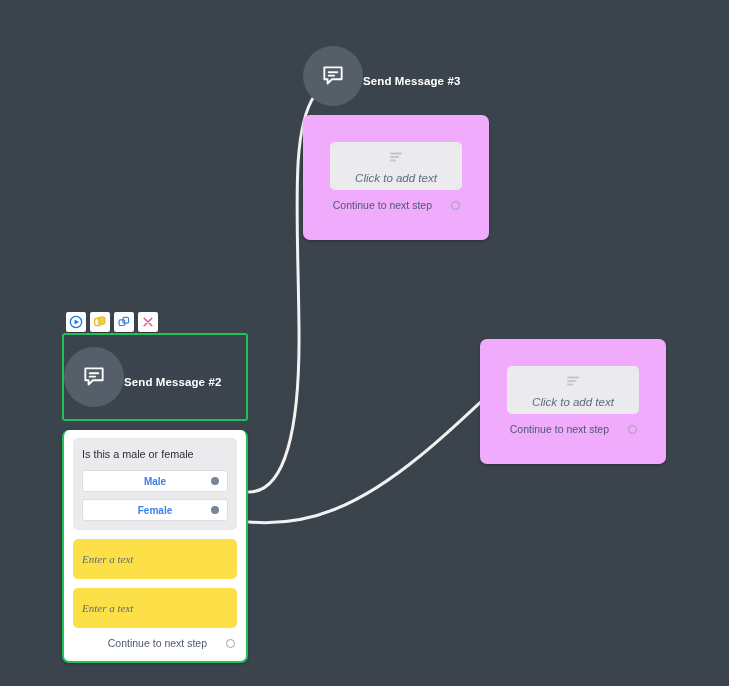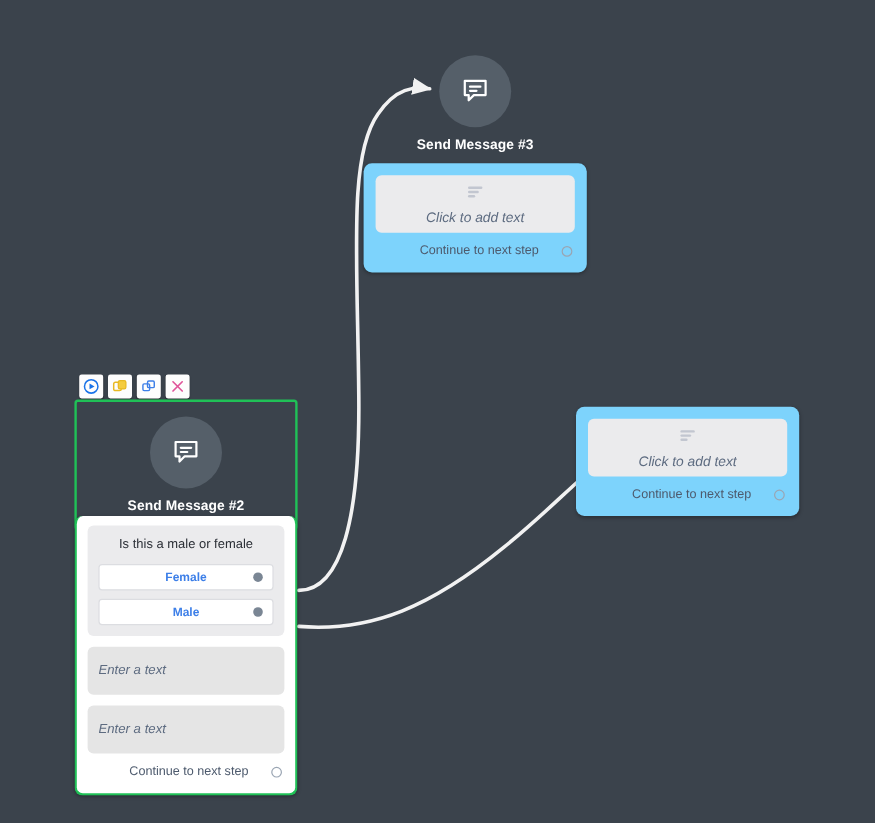--- a/index.html
+++ b/index.html
@@ -11,39 +11,39 @@
     overflow: hidden;
     position: relative;
   }
   #canvas { position: absolute; inset: 0; }
 
   
   .edges { position: absolute; left: 0; top: 0; width: 729px; height: 686px; pointer-events: none; }
 
   
   .node { position: absolute; }
-  .node-head { display: flex; flex-direction: column; align-items: center; }
+  .node-head { display: flex; flex-direction: row; align-items: center; }
   .node-circle {
     width: 60px; height: 60px; border-radius: 50%;
     background: #555f69;
     display: flex; align-items: center; justify-content: center;
   }
   .node-title {
     margin-top: 9px;
     color: #ffffff;
     font-size: 11.5px;
     font-weight: bold;
     letter-spacing: .1px;
     white-space: nowrap;
   }
   .card {
-    background: #7dd3fc;
+    background: #f0abfc;
     border-radius: 7px;
     box-shadow: 0 1px 3px rgba(0,0,0,.28);
-    padding: 10px;
+    padding: 27px;
   }
   .panel {
     background: #ebebed;
     border-radius: 5px;
     display: flex; flex-direction: column;
     align-items: center; justify-content: center;
   }
   .panel .lines-icon { margin-bottom: 5px; }
   .placeholder {
     font-style: italic;
@@ -90,41 +90,41 @@
   .q-inner {
     background: #ffffff;
     border-radius: 7px;
     border-left: 2px solid #20c157;
     border-right: 2px solid #20c157;
     border-bottom: 2px solid #20c157;
     box-shadow: 0 1px 3px rgba(0,0,0,.28);
     padding: 8px 9px 10px 9px;
   }
   .q-block { background: #ebebed; border-radius: 5px; padding: 10px 9px 9px 9px; }
-  .q-text { font-size: 10.8px; color: #2b2f36; margin-bottom: 10px; text-align: center; }
+  .q-text { font-size: 10.8px; color: #2b2f36; margin-bottom: 10px; }
   .choice {
     background: #ffffff;
     border: 1px solid #dcdde1;
     border-radius: 3px;
     height: 22px;
     display: flex; align-items: center; justify-content: center;
     position: relative;
     margin-bottom: 7px;
     cursor: pointer;
   }
   .choice:last-child { margin-bottom: 0; }
   .choice-label { font-size: 10px; color: #3d7fe8; font-weight: bold; }
   .choice-dot {
     position: absolute; right: 8px; top: 50%; transform: translateY(-50%);
     width: 8px; height: 8px; border-radius: 50%; background: #7a8694;
   }
   .textbox {
-    background: #e5e5e5; border-radius: 5px;
+    background: #fde047; border-radius: 5px;
     height: 40px; margin-top: 9px;
-    display: flex; align-items: center; padding-left: 9px;
+    display: flex; align-items: center; padding-left: 9px; font-family: Liberation Serif, serif;
   }
   .textbox .placeholder { font-size: 11px; }
 
   
   #node3 { left: 303px; top: 46px; width: 186px; }
   #node3 .node-head { margin-bottom: 9px; }
   #node3 .card { width: 186px; }
   #node3 .panel { height: 48px; }
 
   
@@ -219,26 +219,26 @@
       </div>
     </div>
   </div>
 
   <div class="q-card">
     <div class="q-inner">
       <div class="q-block">
         <div class="q-text">Is this a male or female</div>
 
         <div class="choice">
-          <span class="choice-label">Female</span>
+          <span class="choice-label">Male</span>
           <span class="choice-dot"></span>
         </div>
 
         <div class="choice">
-          <span class="choice-label">Male</span>
+          <span class="choice-label">Female</span>
           <span class="choice-dot"></span>
         </div>
       </div>
 
       <div class="textbox">
         <span class="placeholder">Enter a text</span>
       </div>
       <div class="textbox">
         <span class="placeholder">Enter a text</span>
       </div>

